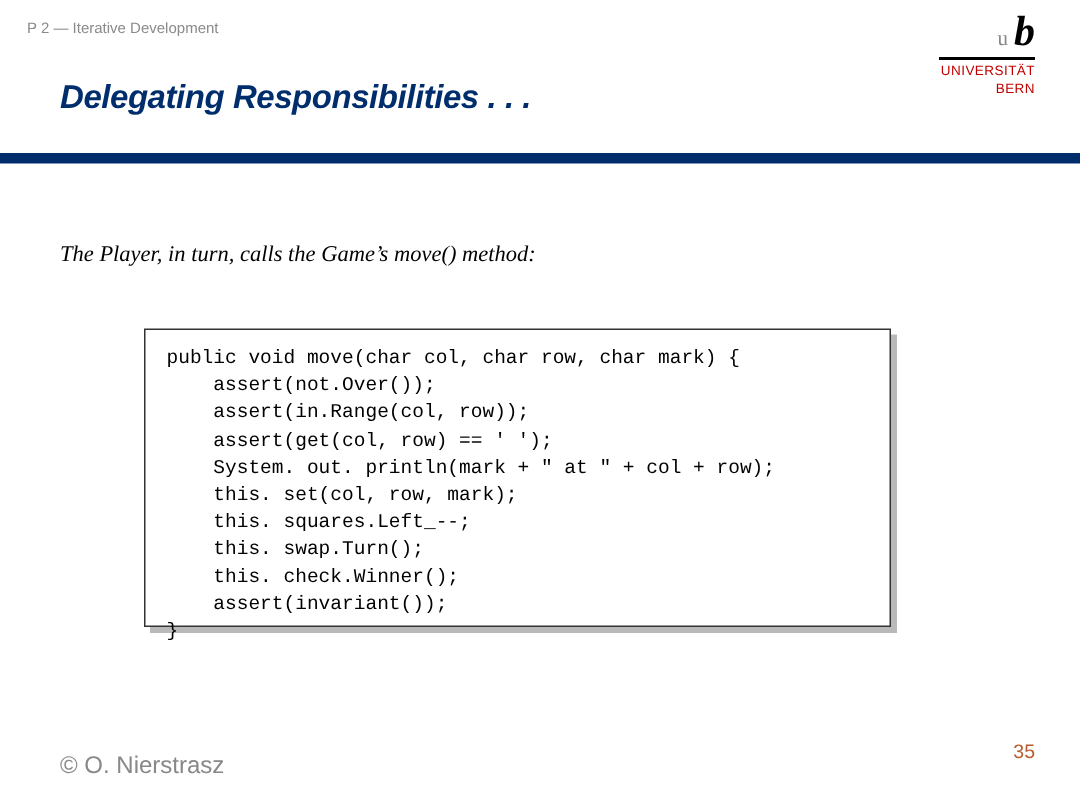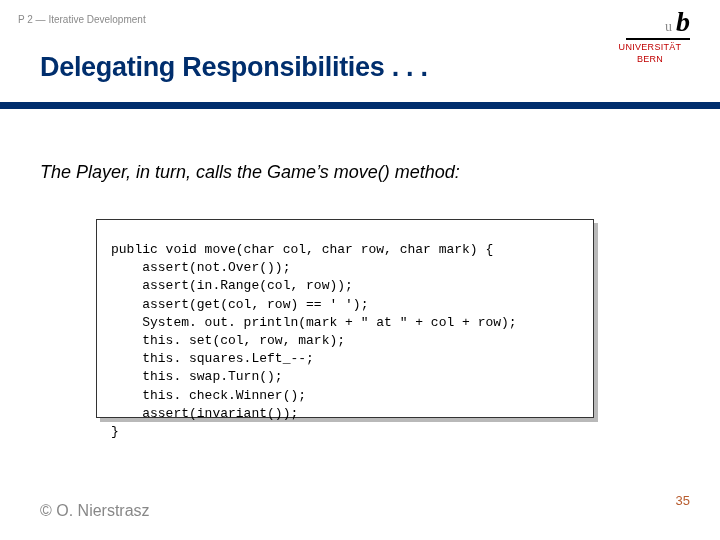--- a/index.html
+++ b/index.html
@@ -51,65 +51,66 @@
     background: #000;
     width: 64px;
     margin-left: auto;
     margin-top: 2px;
   }
   .logo-text {
     font-size: 9px;
     color: #c00000;
     letter-spacing: 0.3px;
     margin-top: 2px;
-    text-align: center;
+    text-align: right;
   }
   .title {
     position: absolute;
     top: 52px;
     left: 40px;
-    font-size: 27px;
+    font-size: 22px;
     font-weight: bold;
     color: #002e6d;
     letter-spacing: -0.3px;
+    font-style: italic;
   }
   .hr {
     position: absolute;
     top: 102px;
     left: 0;
     width: 720px;
     height: 7px;
     background: #002e6d;
   }
   .lead {
     position: absolute;
     top: 162px;
     left: 40px;
-    font-size: 18px;
+    font-size: 15px;
     font-style: italic;
     color: #000;
-    font-family: Liberation Sans, sans-serif;
+    font-family: Liberation Serif, serif;
   }
   .code-shadow {
     position: absolute;
     top: 223px;
     left: 100px;
     width: 498px;
     height: 199px;
     background: #b9b9b9;
   }
   .code-box {
     position: absolute;
     top: 219px;
     left: 96px;
     width: 498px;
     height: 199px;
     background: #ffffff;
     border: 1px solid #333;
-    padding: 21px 14px;
+    padding: 10px 14px;
     font-family: "Courier New", Courier, monospace;
     font-size: 13px;
     line-height: 1.4;
     white-space: pre;
     color: #000;
   }
   .footer-left {
     position: absolute;
     bottom: 20px;
     left: 40px;

